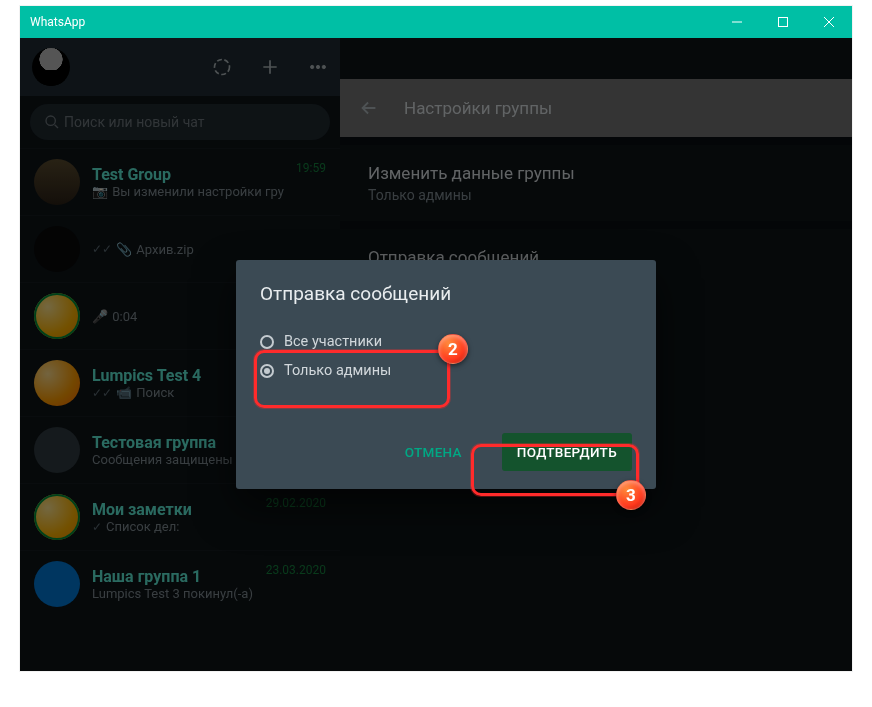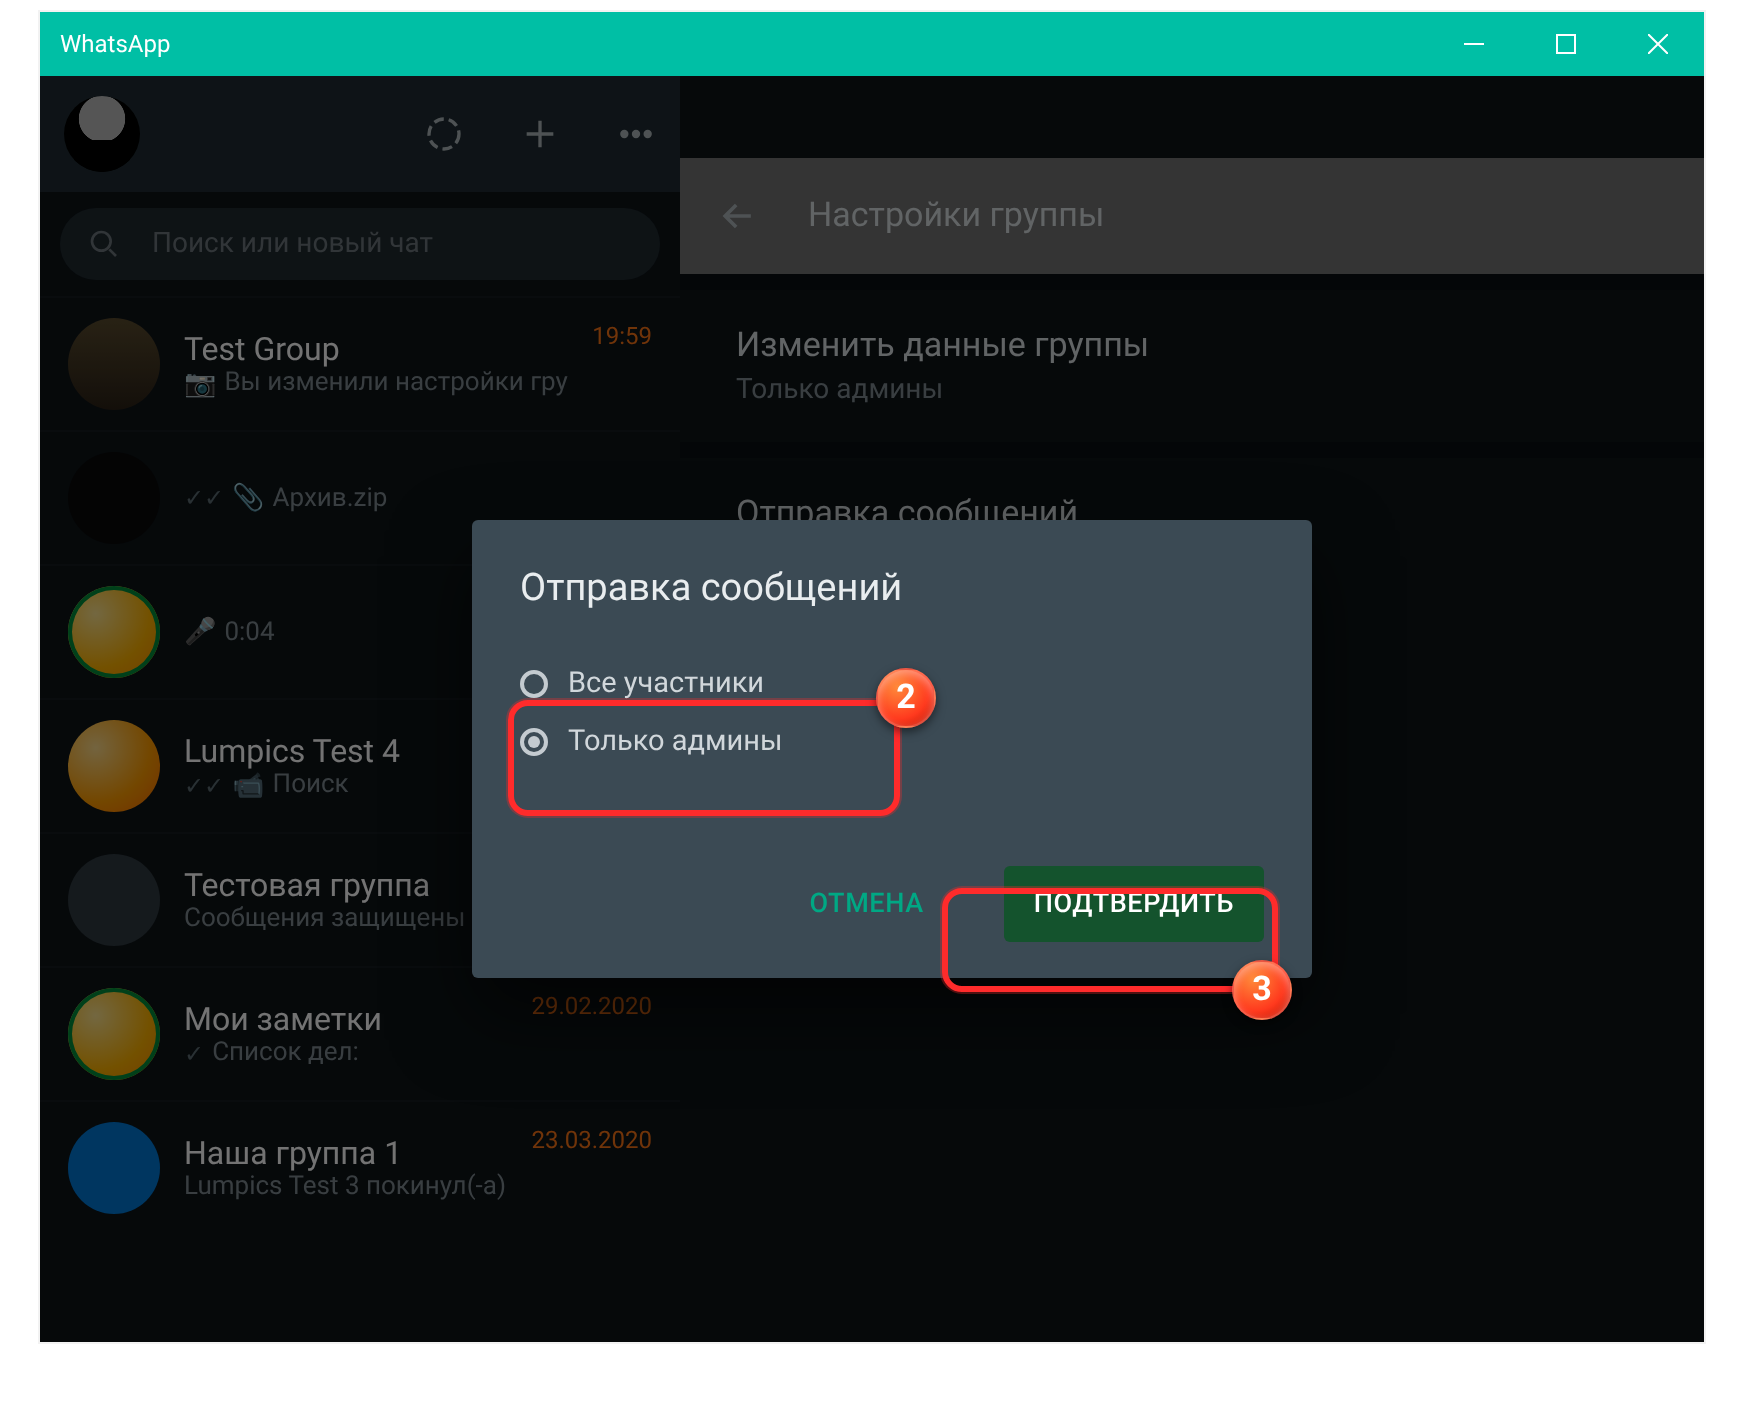--- a/index.html
+++ b/index.html
@@ -20,35 +20,35 @@
 
   
   .left-pane { position: absolute; left: 0; top: 0; width: 320px; height: 100%; background: #0e1418; color: #8a9398; }
   .lp-header { height: 58px; display: flex; align-items: center; padding: 0 12px; gap: 12px; background: #1f2c33; }
   .avatar { width: 38px; height: 38px; border-radius: 50%; background: radial-gradient(circle at 50% 30%, #bcbcbc 0 35%, #000 36% 100%); position: relative; overflow: hidden; }
   .avatar::after { content: ""; position: absolute; left: 50%; bottom: -6px; transform: translateX(-50%); width: 28px; height: 22px; background: #000; border-radius: 10px 10px 0 0; }
   .hicons { margin-left: auto; display: flex; gap: 28px; align-items: center; }
   .hicons svg { width: 20px; height: 20px; stroke: #aeb7bb; }
 
   .search-wrap { padding: 8px 10px; background: #0e1418; }
-  .search { height: 36px; background: #1f2a30; border-radius: 18px; display: flex; align-items: center; padding: 0 14px; color: #6e777c; font-size: 14px; gap: 16px; }
+  .search { height: 36px; background: #1f2a30; border-radius: 18px; display: flex; align-items: center; padding: 0 14px; color: #6e777c; font-size: 14px; gap: 4px; }
 
   .chat-list { }
   .chat-item { display: flex; align-items: center; padding: 10px 14px; gap: 12px; border-top: 1px solid rgba(255,255,255,0.03); }
   .chat-item .cav { width: 46px; height: 46px; border-radius: 50%; background: #2a3940; display:flex; align-items:center; justify-content:center; font-size:22px; color:#78868c; }
   .cav.orange { background: radial-gradient(circle at 30% 30%, #ffe58f, #ffb300 60%, #ff8a00); box-shadow: inset 0 0 0 2px #008f3b; }
   .cav.orange2 { background: radial-gradient(circle at 30% 30%, #ffdd8c, #ff9d00 60%, #ff6a00); }
   .cav.icq { background: #0a0a0a; }
   .cav.win { background: #0078d4; color:#fff; }
   .cav.test { background: linear-gradient(#5a4b2e,#2c2217); }
   .cav.tg { background:#2f3a40; }
   .chat-body { flex: 1; min-width: 0; }
-  .chat-title { color: #ffffff; font-size: 16px; font-weight: 400; white-space: nowrap; overflow: hidden; text-overflow: ellipsis; }
+  .chat-title { color: #5eead4; font-size: 16px; font-weight: 700; white-space: nowrap; overflow: hidden; text-overflow: ellipsis; }
   .chat-sub { color: #7e8a90; font-size: 13px; white-space: nowrap; overflow: hidden; text-overflow: ellipsis; display:flex; align-items:center; gap:4px; }
-  .chat-time { color: #f97316; font-size: 12px; align-self: flex-start; margin-top: 2px; }
+  .chat-time { color: #15803d; font-size: 12px; align-self: flex-start; margin-top: 2px; }
 
   
   .right-pane { position: absolute; left: 320px; top: 0; right: 0; height: 100%; background: #0e1418; color: #8a9398; }
   .rp-header { height: 58px; display: flex; align-items: center; padding: 0 18px; gap: 24px; background: #737373; margin-top: 41px; }
   .rp-title { color: #d8dde0; font-size: 17px; }
   .rp-section { padding: 18px 28px; border-top: 8px solid #0b0f12; }
   .rp-section .st { color: #d8dde0; font-size: 17px; margin-bottom: 4px; }
   .rp-section .sv { color: #7e8a90; font-size: 14px; }
 
   

